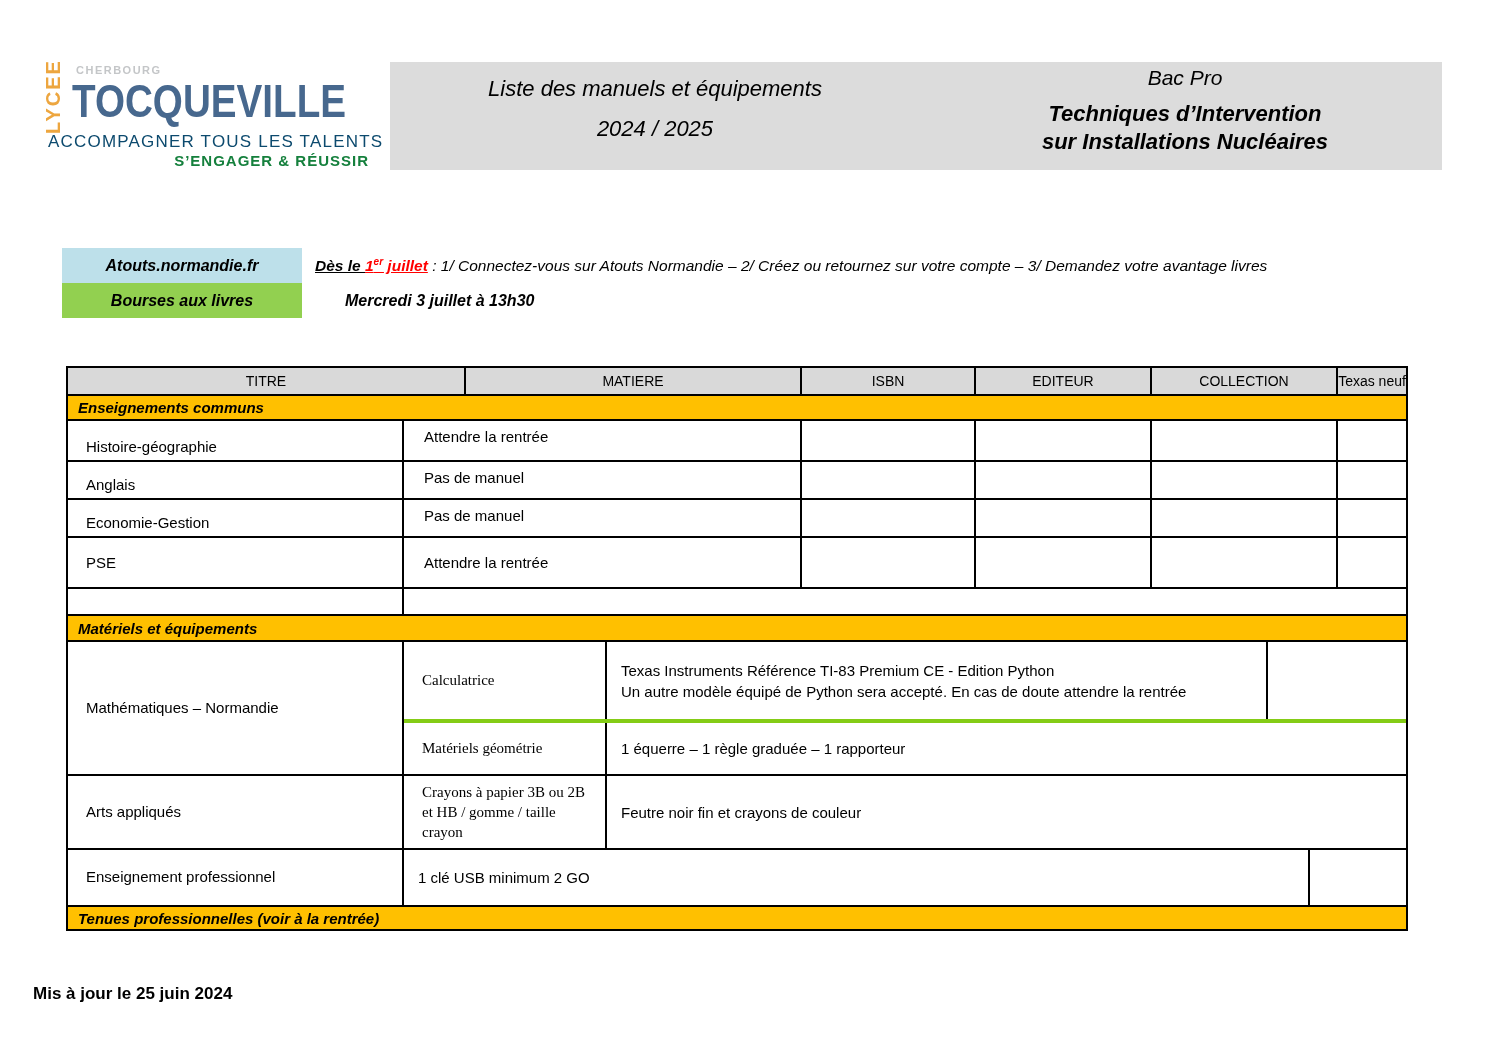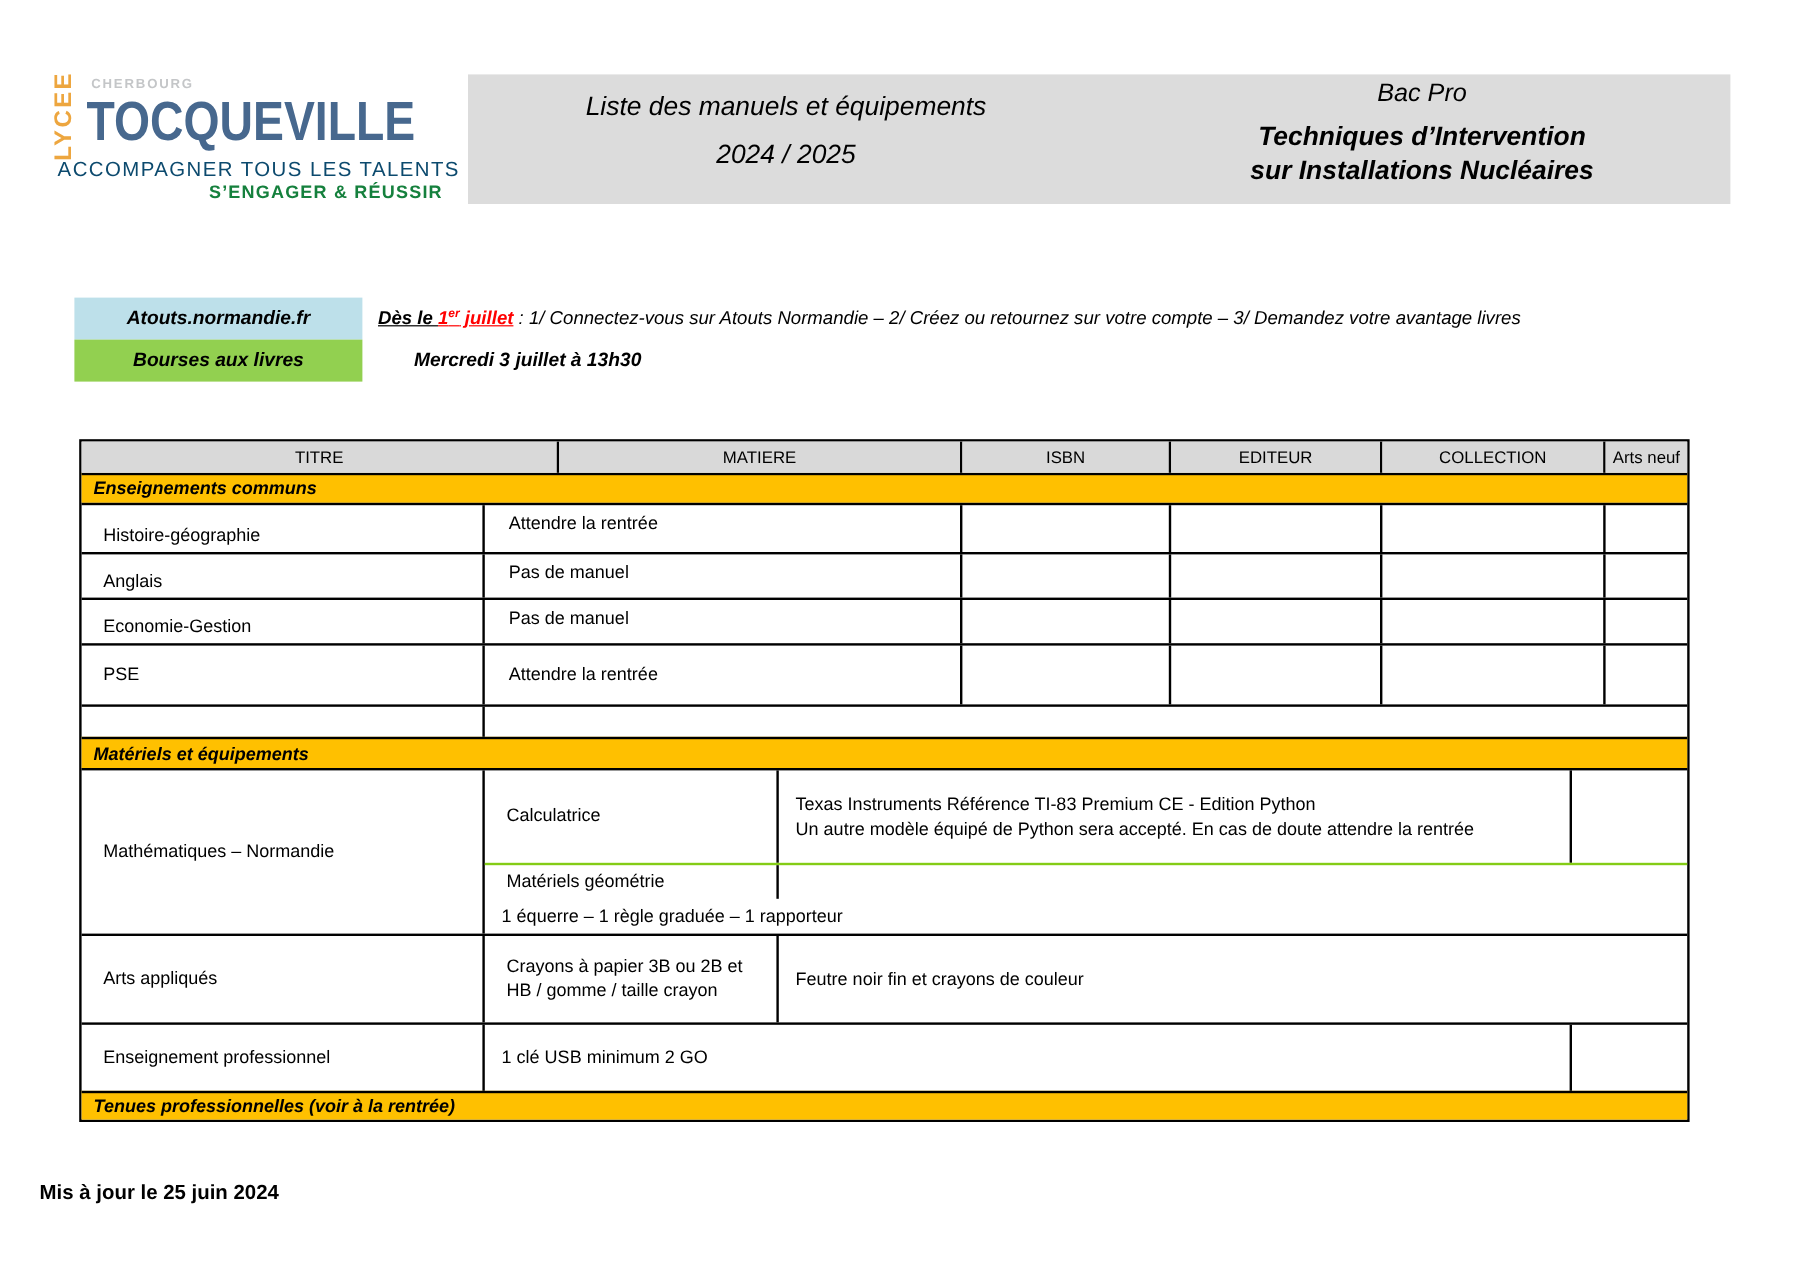--- a/index.html
+++ b/index.html
@@ -54,39 +54,39 @@
   
   .doc-table { position:absolute; left:66px; top:366px; width:1342px;
                border:2px solid #000; font-size:15px; background:#fff; }
   .tr { display:flex; border-top:2px solid #000; align-items:stretch; }
   .tr.first { border-top:none; }
   .td { border-right:2px solid #000; display:flex; overflow:hidden; }
   .td.last { border-right:none; flex:1; }
   
   .w1{width:336px;} .w2{width:398px;} .w3{width:174px;text-align:right;} .w4{width:176px;} .w5{width:186px;}
   
-  .l1{width:336px;} .l2{width:245px;} .l3{width:661px;}
+  .l1{width:336px;} .l2{width:203px;font-family:Liberation Serif, serif;} .l3{width:661px;}
   
   .h26{min-height:26px;} .h25{min-height:25px;} .h41{min-height:41px;}
   .h38{min-height:38px;} .h51{min-height:51px;} .h27{min-height:27px;}
   .h77{min-height:77px;} .h55{min-height:55px;} .h74{min-height:74px;}
   .h57{min-height:57px;} .h24{min-height:24px;}
 
   .th { background:#D9D9D9; align-items:center; justify-content:center;
         font-size:14px; }
   .section-row { background:#FFC000; font-weight:bold; font-style:italic;
                  font-size:15px; align-items:center; padding-left:10px; }
   .matiere-cell { align-items:flex-end; padding:0 6px 5px 18px; }
   .titre-cell { align-items:flex-start; padding:7px 6px 0 20px; }
   .center-v { align-items:center; padding-top:0; padding-bottom:0; }
   .desc-cell { align-items:center; padding:4px 6px 4px 14px; line-height:1.4; }
   .item-cell { align-items:center; padding:4px 6px 4px 18px; line-height:1.35; }
   .math-right { flex:1; display:flex; flex-direction:column; }
   .math-right .tr { border-top:none; }
-  .math-right .tr + .tr { border-top:2px solid #84cc16;flex-direction:column; }
+  .math-right .tr + .tr { border-top:4px solid #84cc16; }
 
   .footer-note { position:absolute; left:33px; top:984px; font-weight:bold;
                  font-size:17px; }
 </style>
 </head>
 <body>
 
 <div class="page">
 
   <div class="logo">
@@ -124,21 +124,21 @@
   <div class="meeting-line">Mercredi 3  juillet à 13h30</div>
 
   <div class="doc-table">
 
     <div class="tr first h26">
       <div class="td th w2">TITRE</div>
       <div class="td th w1">MATIERE</div>
       <div class="td th w3">ISBN</div>
       <div class="td th w4">EDITEUR</div>
       <div class="td th w5">COLLECTION</div>
-      <div class="td th last">Arts neuf</div>
+      <div class="td th last">Texas neuf</div>
     </div>
 
     <div class="tr section-row h25">Enseignements communs</div>
 
     <div class="tr h41">
       <div class="td w1 matiere-cell">Histoire-géographie</div>
       <div class="td w2 titre-cell">Attendre la rentrée</div>
       <div class="td w3"></div>
       <div class="td w4"></div>
       <div class="td w5"></div>

